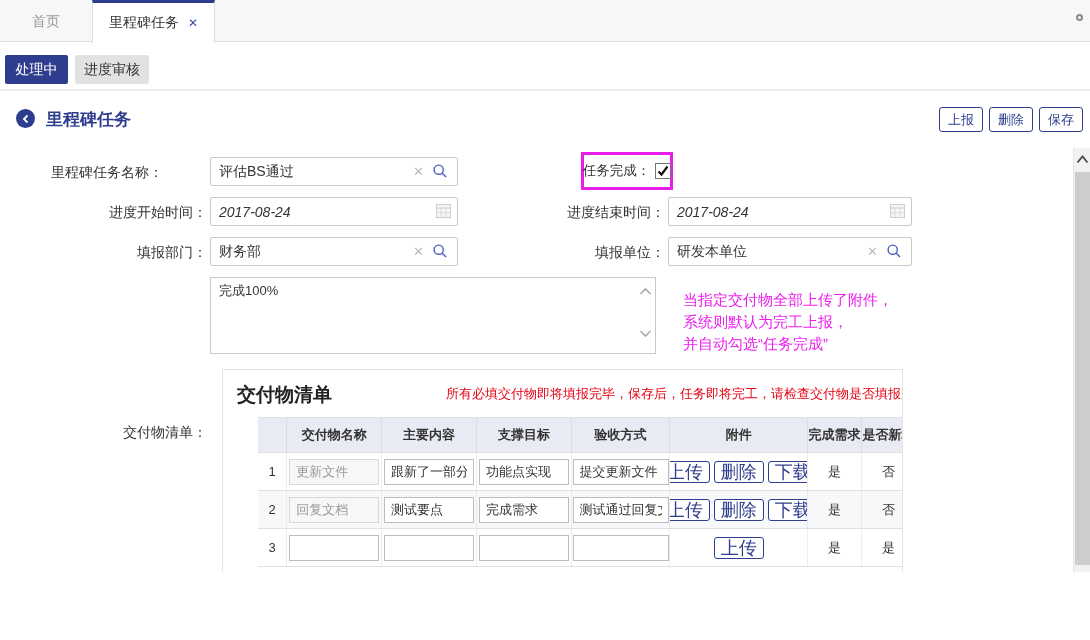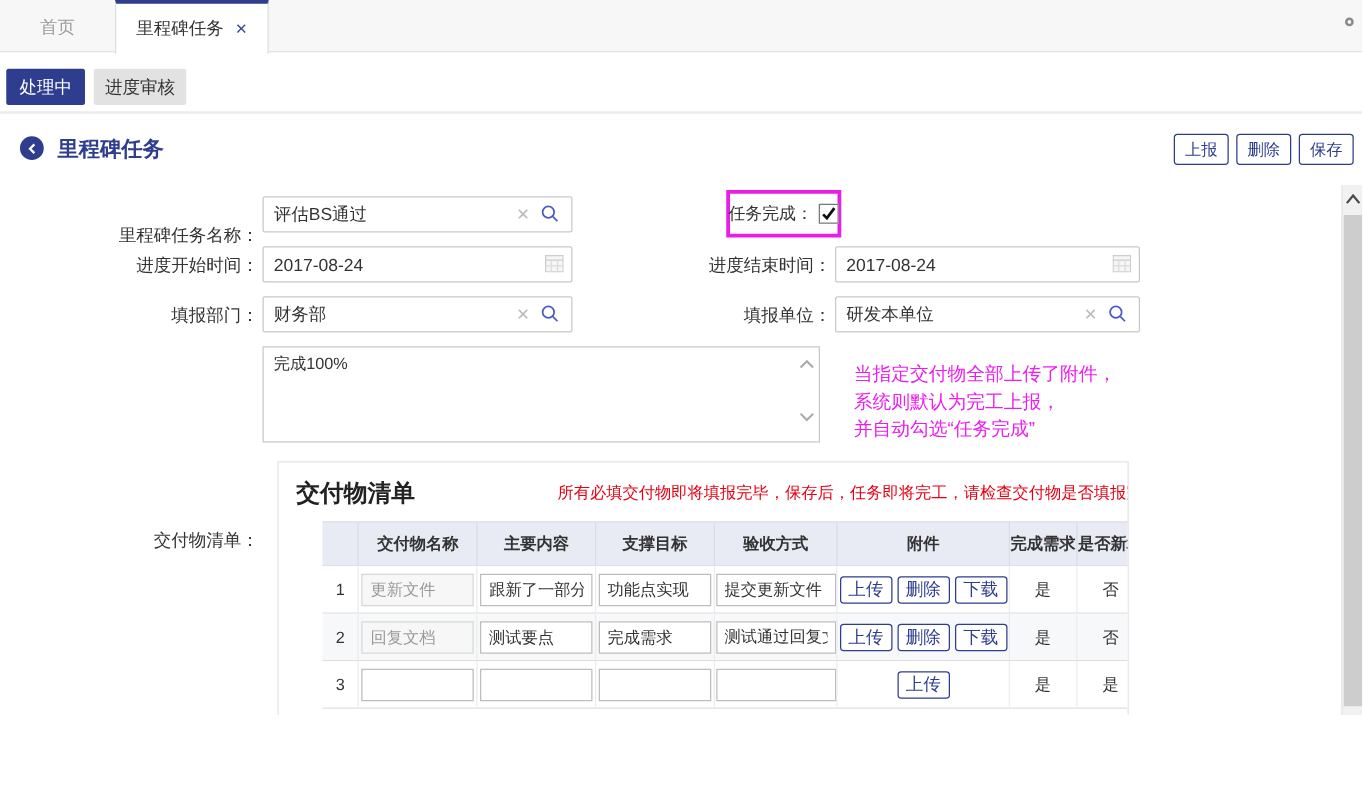--- a/index.html
+++ b/index.html
@@ -28,21 +28,21 @@
   .pagehead { position:absolute; left:0; top:93px; right:0; height:52px; background:#fff; }
   .back-circle { position:absolute; left:16px; top:16px; width:19px; height:19px; border-radius:50%; background:#2e3d8d; display:flex; align-items:center; justify-content:center; cursor:pointer; }
   .page-title { position:absolute; left:46px; top:15px; font-size:17px; font-weight:bold; color:#2e3d8d; }
   .head-btn { position:absolute; top:14px; width:44px; height:25px; background:#fff; border:1px solid #2e3d8d; border-radius:3px; color:#2e3d8d; font-size:13px; display:flex; align-items:center; justify-content:center; cursor:pointer; }
   .hb-report { left:939px; } .hb-delete { left:989px; } .hb-save { left:1039px; }
   
   .fld-label { position:absolute; width:200px; text-align:right; color:#333; }
   .inp-wrap { position:absolute; height:29px; }
   .inp { width:100%; height:29px; border:1px solid #c9c9c9; border-radius:2px; background:#fff; font-size:14px; color:#333; padding:0 8px; font-family:inherit; outline:none; }
   .inp.pad-icons { padding-right:54px; }
-  .inp.pad-cal { padding-right:12px; }
+  .inp.pad-cal { padding-right:12px;font-style:italic; }
   .clear-x { position:absolute; right:34px; top:7px; color:#bbb; font-size:13px; cursor:pointer; }
   .mag { position:absolute; right:10px; top:6px; cursor:pointer; }
   .cal { position:absolute; right:7px; top:7px; cursor:pointer; opacity:.75; }
   .magenta-box { position:absolute; left:581px; top:152px; width:92px; height:38px; border:3px solid #e91ce9; display:flex; align-items:center; justify-content:center; gap:5px; }
   .magenta-box .mb-label { font-size:13.5px; color:#333; white-space:nowrap; }
   .cbox { width:16px; height:16px; border:1px solid #777; background:#fff; display:flex; align-items:center; justify-content:center; cursor:pointer; }
   .remark-wrap { position:absolute; left:210px; top:277px; width:446px; height:77px; }
   .remark { width:100%; height:100%; border:1px solid #c9c9c9; resize:none; font-family:inherit; font-size:13px; color:#333; padding:4px 20px 4px 8px; outline:none; }
   .ta-chevron { position:absolute; right:4px; color:#aaa; }
   .annotation { position:absolute; left:683px; top:289px; font-size:15px; line-height:22px; color:#ee1cee; }
@@ -55,21 +55,21 @@
   .tr-head { height:36px; background:#e9ebf4; border-top:1px solid #e0e0e0; }
   .tr-body { height:38px; background:#fff; }
   .tr-alt { background:#f7f8fa; }
   .td { display:flex; align-items:center; justify-content:center; font-size:13px; color:#333; overflow:hidden; white-space:nowrap; gap:4px; }
   .tr-head .td { font-weight:bold; border-right:1px solid #d9dce8; }
   .tr-body .td { border-right:1px solid #ececec; }
   .c0{width:31px;} .c1{width:100px;} .c2{width:100px;} .c3{width:100px;} .c4{width:104px;} .c5{width:145px;} .c6{width:57px;} .c7{width:57px;}
   .cell-inp { width:90px; height:26px; border:1px solid #bdbdbd; font-size:13px; color:#333; padding:0 6px; font-family:inherit; outline:none; background:#fff; }
   .c4 .cell-inp { width:96px; }
   .cell-inp.ro { background:#f7f7f7; color:#9a9a9a; border-color:#d8d8d8; }
-  .mini-btn { height:22px; padding:0 6px; border:1px solid #2e3d8d; border-radius:3px; background:#fff; color:#2e3d8d; font-size:14px; display:flex; align-items:center; cursor:pointer; white-space:nowrap; }
+  .mini-btn { height:22px; padding:0 6px; border:1px solid #2e3d8d; border-radius:3px; background:#fff; color:#2e3d8d; font-size:18px; display:flex; align-items:center; cursor:pointer; white-space:nowrap; }
   
   .vscroll { position:absolute; right:0; top:148px; width:17px; bottom:0; background:#f1f1f1; border-left:1px solid #e6e6e6; }
   .vs-up { position:absolute; left:0; top:2px; width:16px; height:18px; display:flex; align-items:center; justify-content:center; cursor:pointer; }
   .vs-thumb { position:absolute; left:1px; top:24px; width:15px; height:393px; background:#cdcdcd; cursor:grab; }
 </style>
 </head>
 <body>
 
 <div class="screen">
 
@@ -92,21 +92,21 @@
       <svg width="10" height="10" viewBox="0 0 10 10">
           <polyline points="6.5,1.5 3,5 6.5,8.5" fill="none" stroke="#fff" stroke-width="1.8"></polyline>
         </svg>
     </div>
     <div class="page-title">里程碑任务</div>
     <div class="head-btn hb-report">上报</div>
     <div class="head-btn hb-delete">删除</div>
     <div class="head-btn hb-save">保存</div>
   </div>
 
-  <div class="fld-label" style="left:7px; top:180px;">里程碑任务名称：</div>
+  <div class="fld-label" style="left:7px; top:164px;text-align:center;">里程碑任务名称：</div>
   <div class="inp-wrap" style="left:210px; top:157px; width:248px;">
     <input class="inp pad-icons" value="评估BS通过" style="">
     <span class="clear-x">✕</span>
     <span class="mag">
       <svg width="16" height="16" viewBox="0 0 16 16">
           <circle cx="6.7" cy="6.7" r="4.6" fill="none" stroke="#4a5bbf" stroke-width="1.4"></circle>
           <line x1="10.3" y1="10.3" x2="14" y2="14" stroke="#4a5bbf" stroke-width="1.4"></line>
         </svg>
     </span>
   </div>

